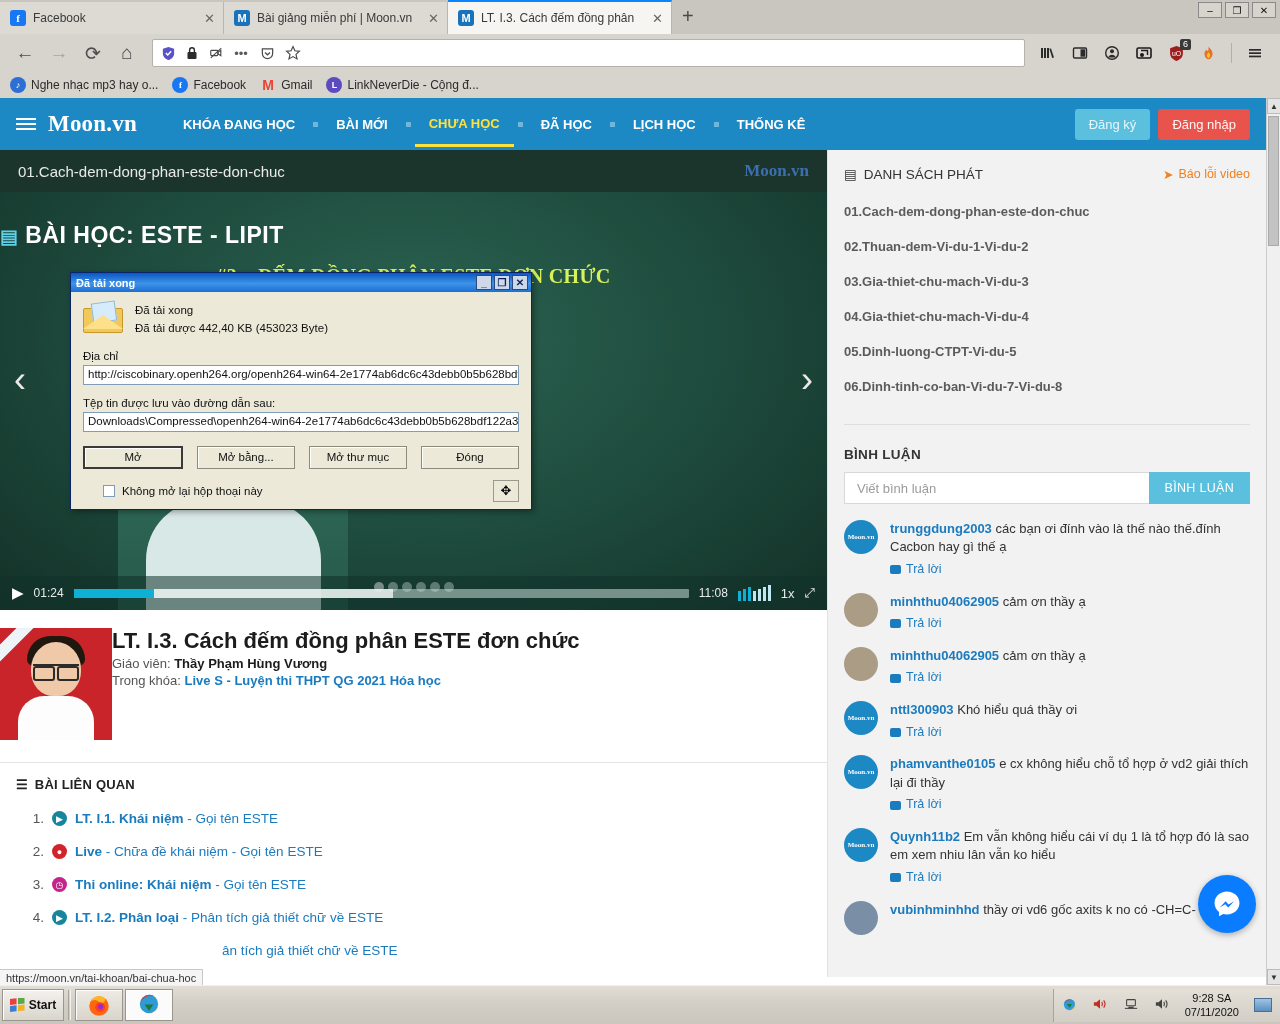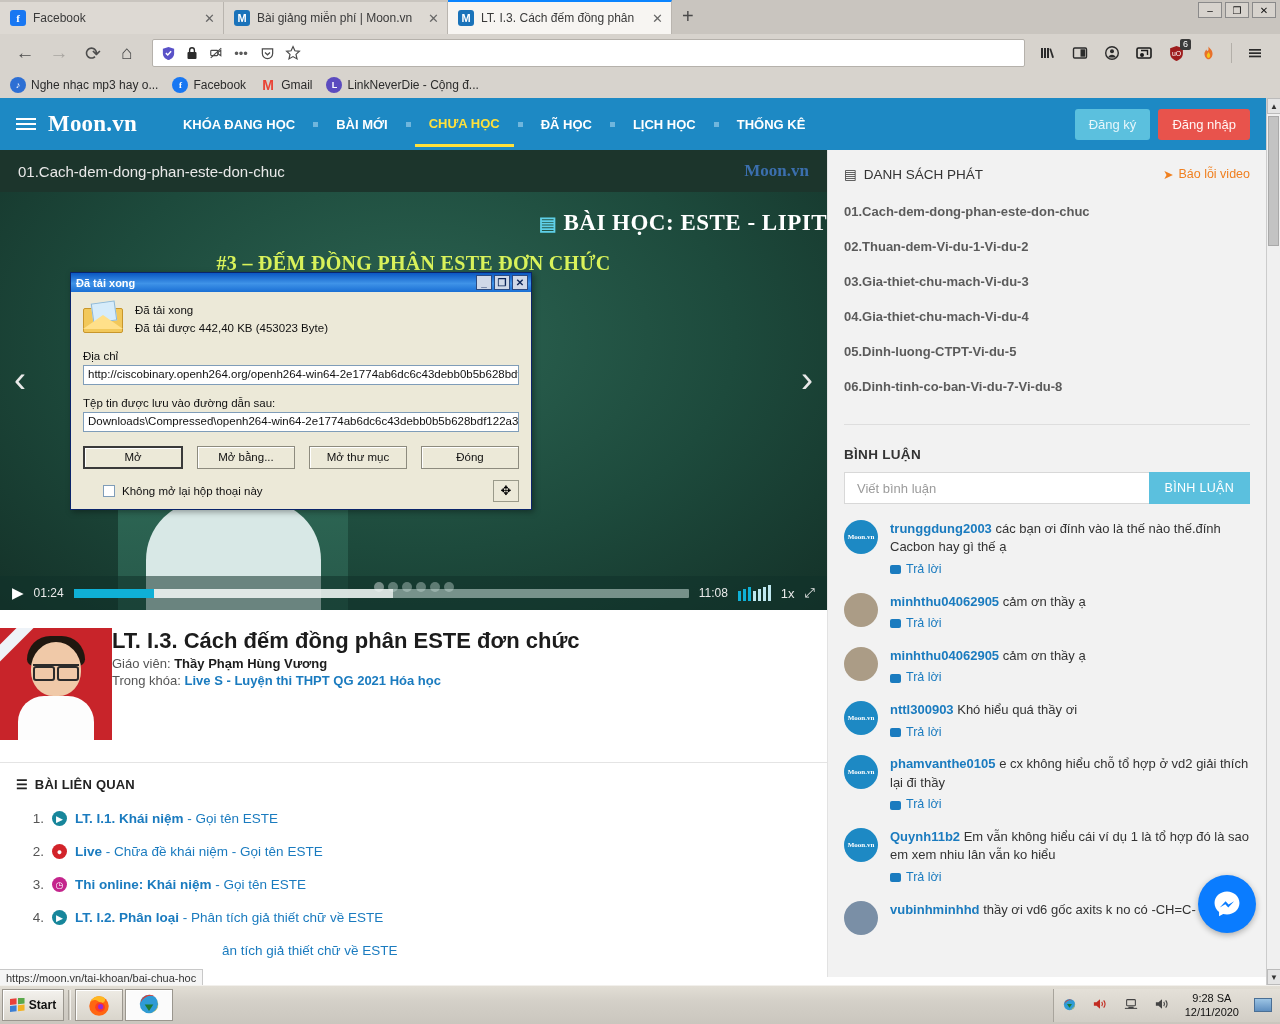--- a/index.html
+++ b/index.html
@@ -86,21 +86,21 @@
   
   .video-wrap { position:relative; width:827px; height:460px; background:#1d4d3f; overflow:hidden; }
   .vid-topbar { position:absolute; left:0; top:0; width:100%; height:42px; background:#1c352c;
     display:flex; align-items:center; padding:0 18px; }
   .vid-title { color:#e8e8e8; font-size:15px; }
   .vid-logo { margin-left:auto; font-family:"Liberation Serif",serif; font-weight:bold; font-size:17px; color:#3b6fae; }
   .slide {
     position:absolute; left:0; top:42px; width:100%; height:418px;
     background:radial-gradient(ellipse at 50% 35%, #2c6452 0%, #1d4a3c 55%, #143128 100%);
   }
-  .slide h1 { text-align:right; margin-top:18px; color:#fff; font-family:Liberation Serif, serif;
+  .slide h1 { text-align:left; margin-top:30px; color:#fff; font-family:Liberation Sans, sans-serif;
     font-size:23px; letter-spacing:0.5px; }
   .slide h1 .bico2 { color:#5fd0e8; font-size:19px; }
   .slide h2 { text-align:center; margin-top:16px; color:#d9f25a; font-family:"Liberation Serif",serif;
     font-size:20px; letter-spacing:0.3px; }
   .teacher { position:absolute; left:118px; bottom:0; width:230px; height:170px;
     background:linear-gradient(#2f6c58,#27594a); }
   .teacher .shirt { position:absolute; left:28px; bottom:0; width:175px; height:110px;
     background:#d8e8e6; border-radius:60px 60px 0 0; }
   .vnav { position:absolute; top:50%; transform:translateY(-50%); font-size:36px; color:#e9e9e9;
     font-weight:300; line-height:1; }
@@ -723,19 +723,19 @@
       </span>
       <span class="ti">
         <svg width="16" height="14" viewBox="0 0 18 16">
             <path d="M2 6h3l4-3.5v11L5 10H2z" fill="#444"></path>
             <path d="M11 5.5c1 1.4 1 3.6 0 5" stroke="#444" stroke-width="1.3" fill="none"></path>
             <path d="M13.2 3.8c1.8 2.4 1.8 6 0 8.4" stroke="#444" stroke-width="1.3" fill="none"></path>
           </svg>
       </span>
       <span class="clock">
         <div>9:28 SA</div>
-        <div>12/11/2020</div>
+        <div>07/11/2020</div>
       </span>
       <span class="showdesk"></span>
     </div>
   </div>
 
 </div>
 
 </body></html>

